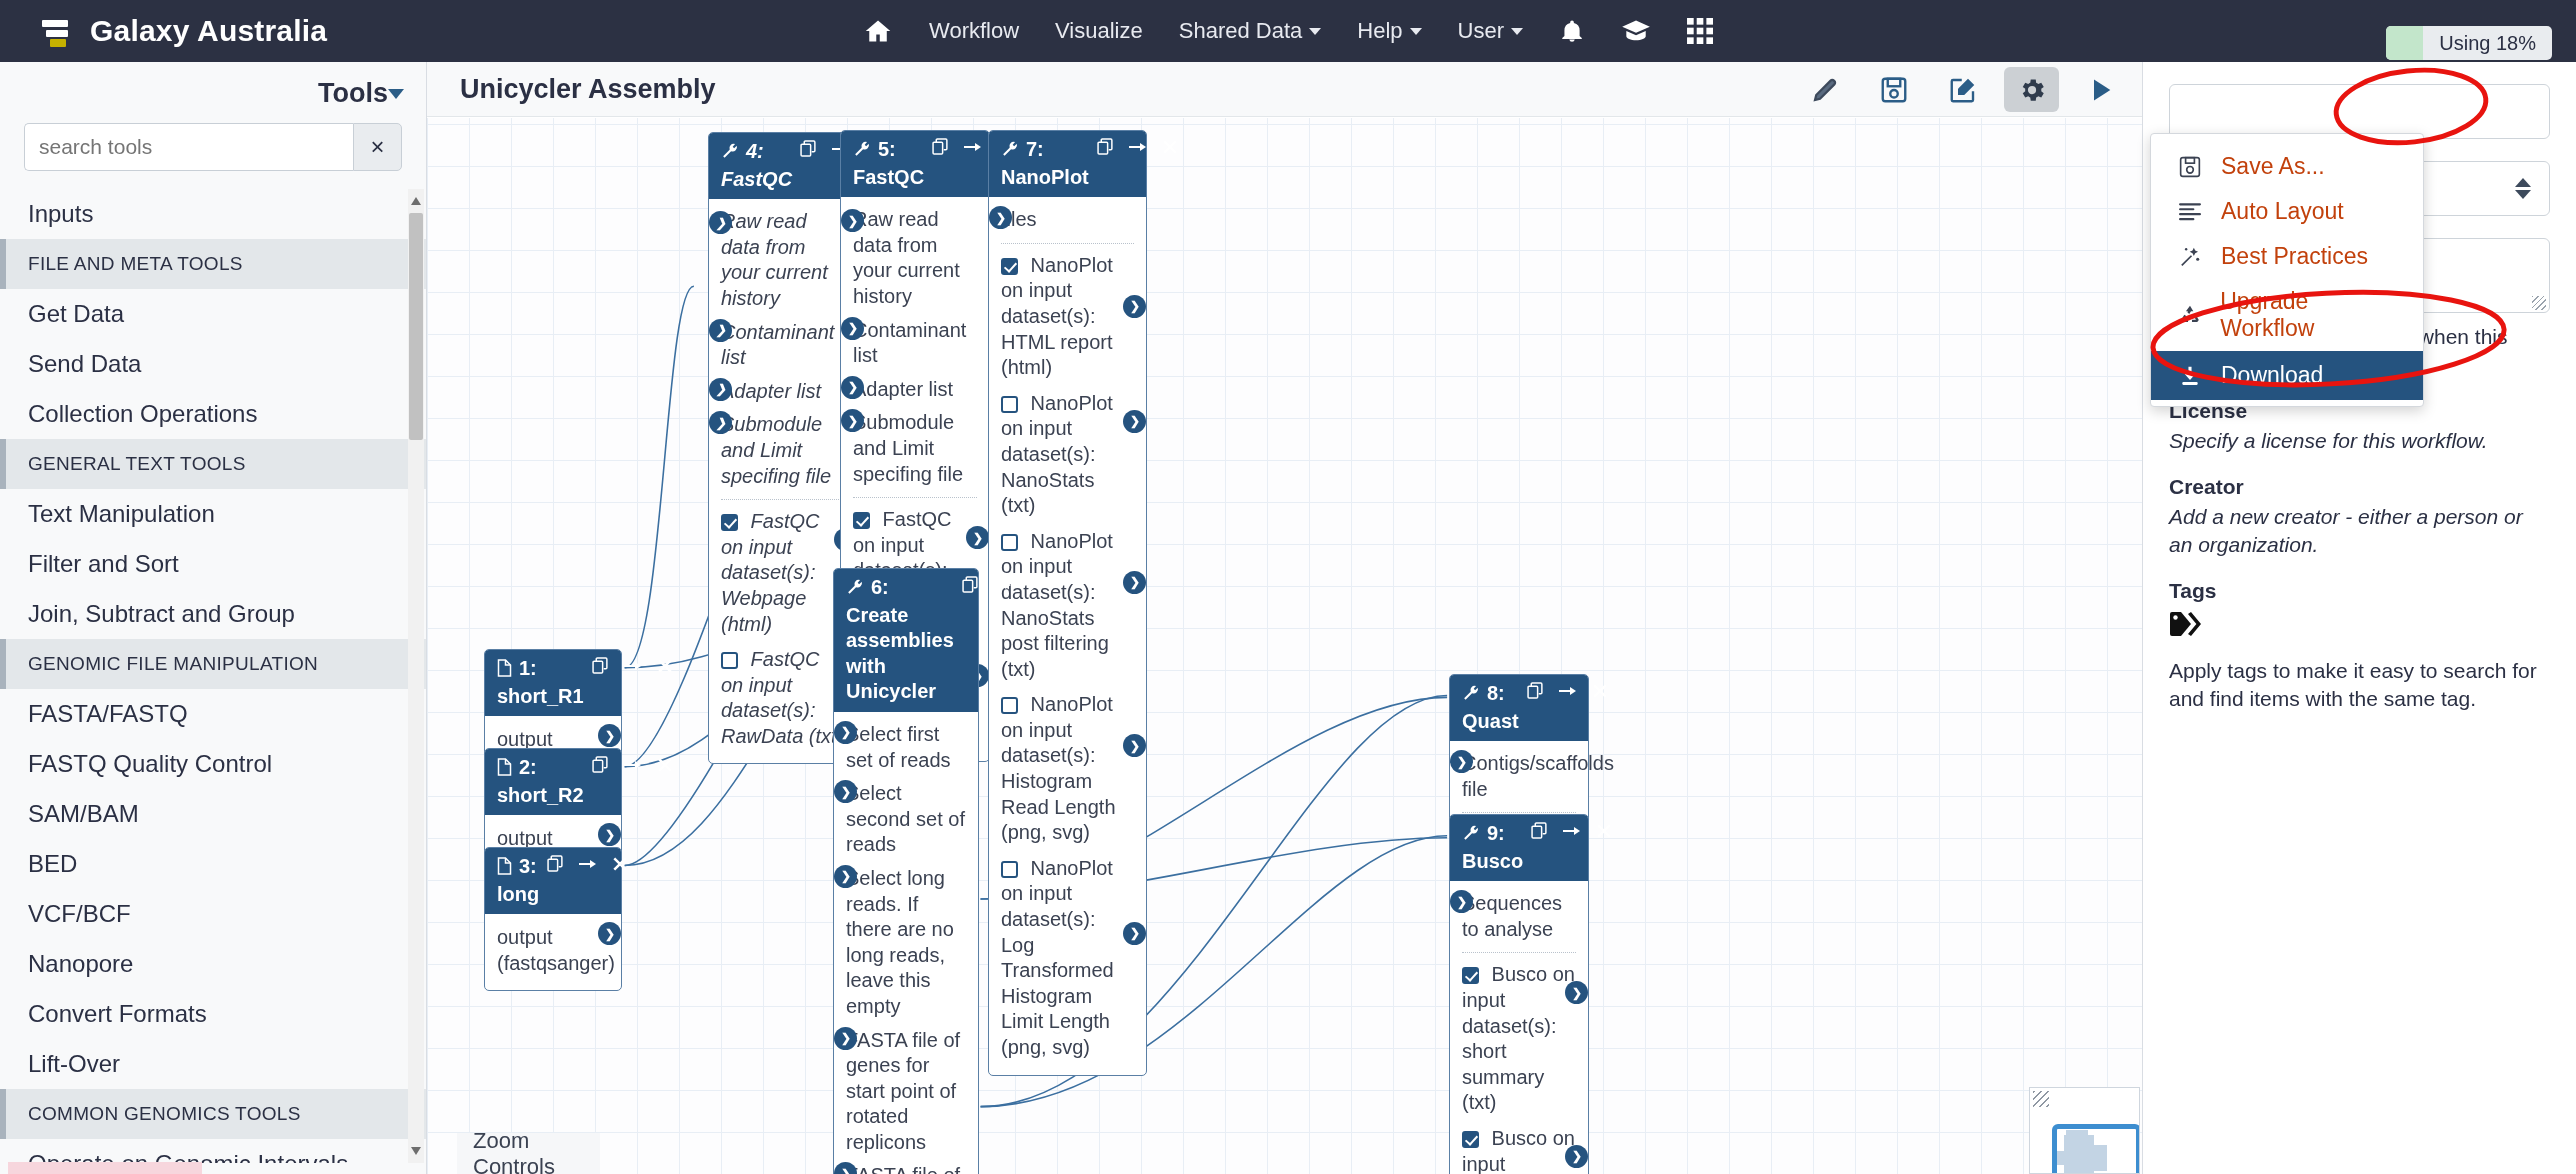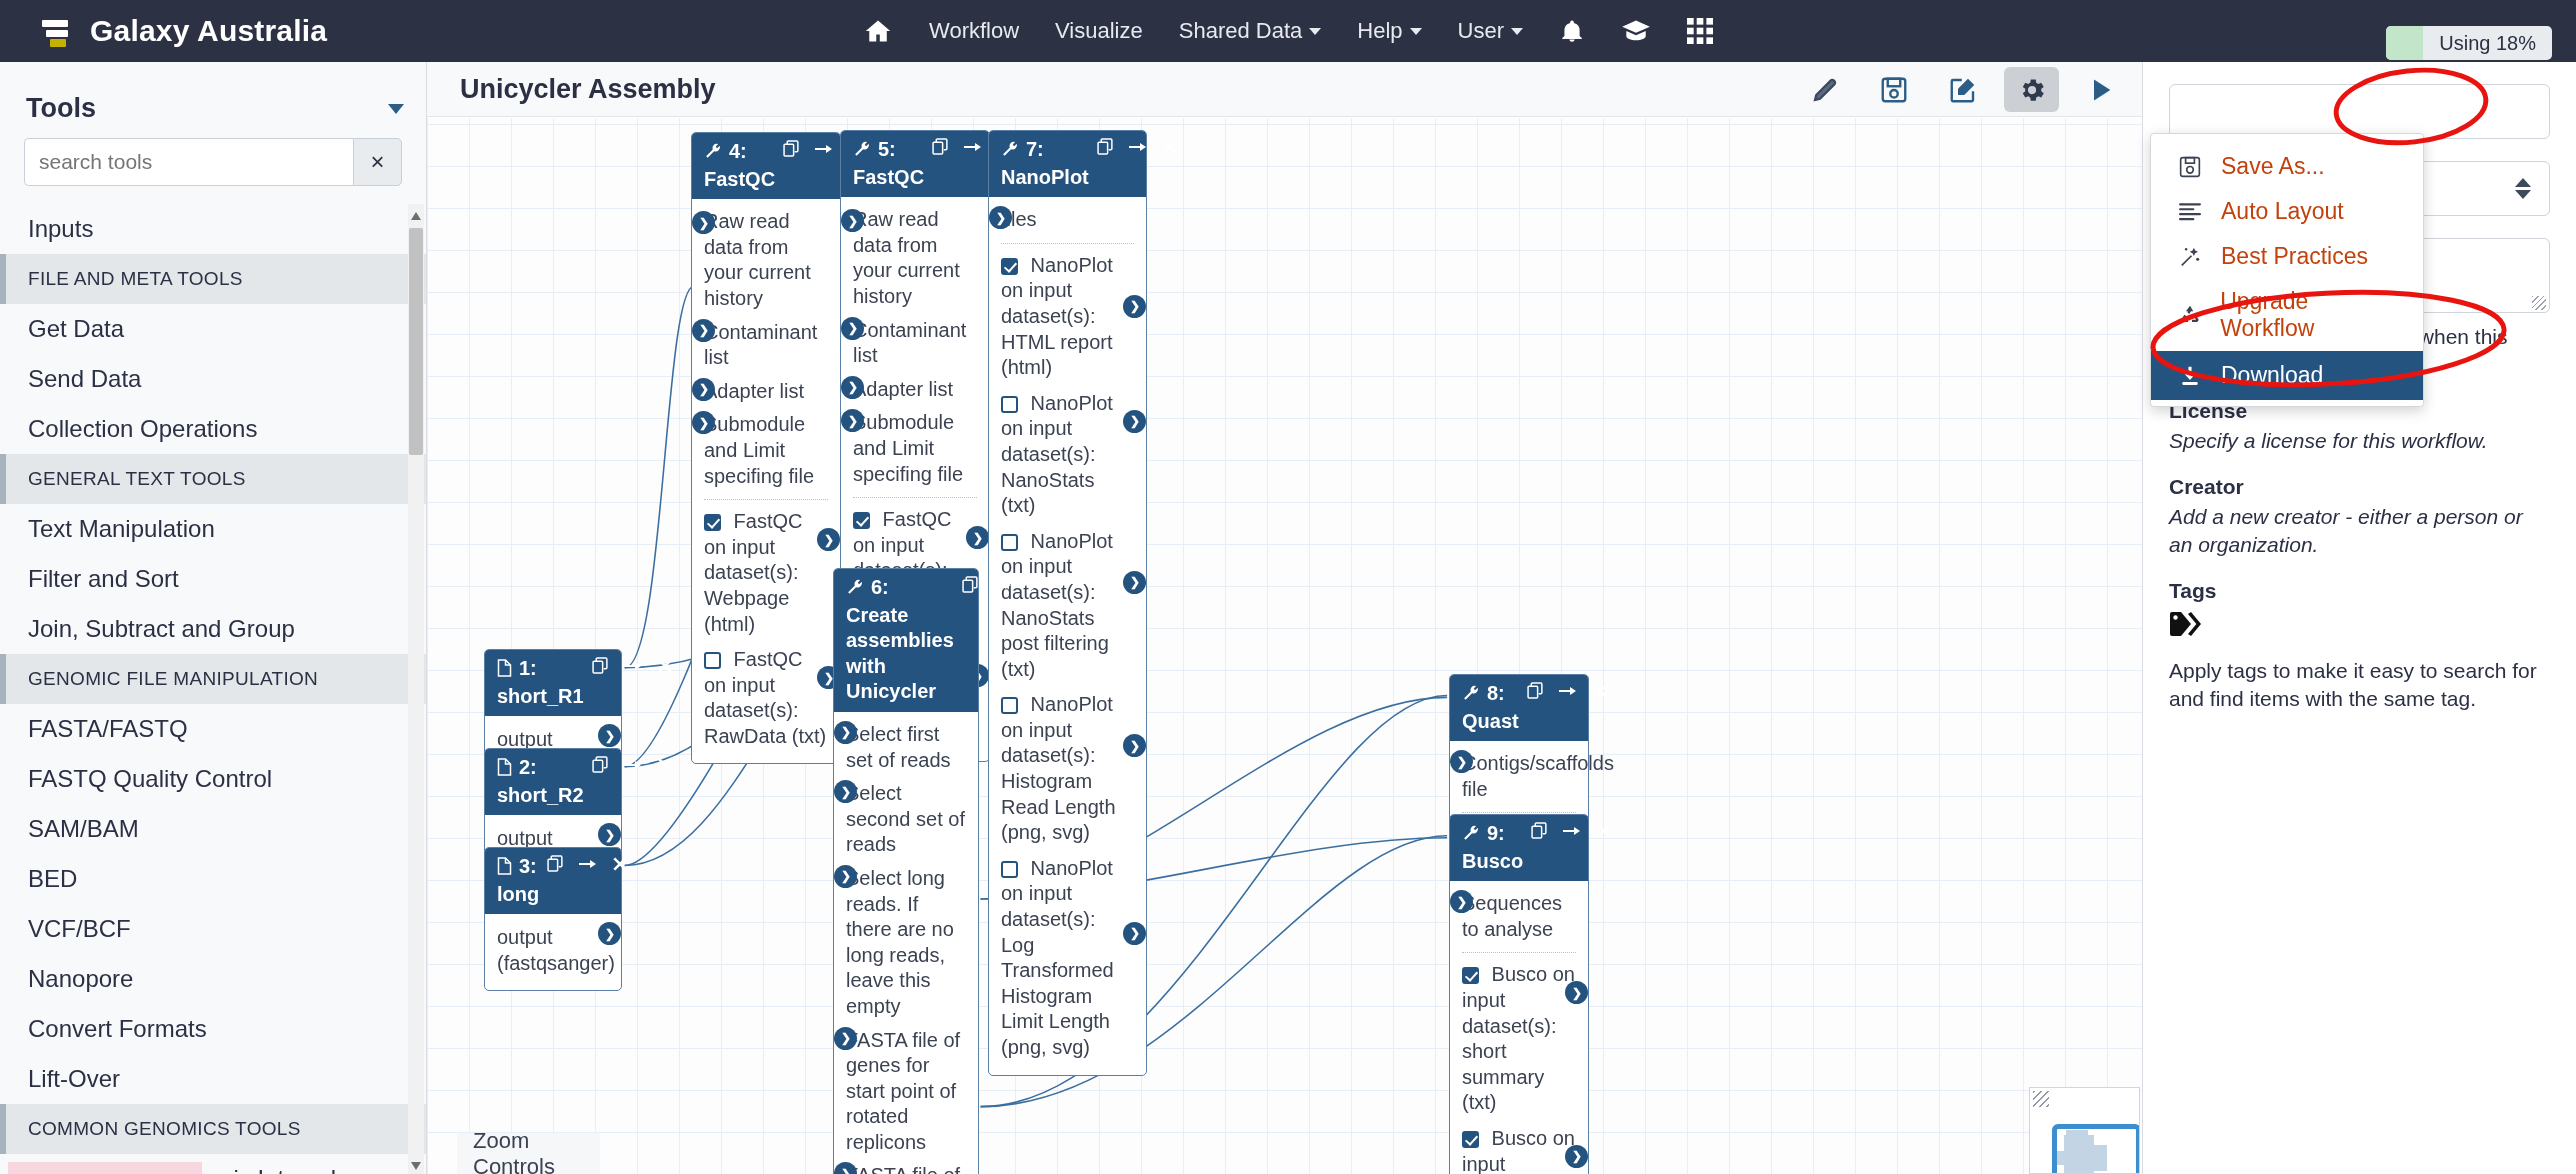--- a/index.html
+++ b/index.html
@@ -43,23 +43,22 @@
   .quota-fill { width:37px; height:100%; background:#c3e6cb; }
   .quota-text { flex:1; text-align:center; font-size:20px; color:#2b3044; padding:0 16px; }
 
   
   .toolpanel {
     position:absolute; left:0; top:62px; width:427px; height:1112px;
     background:#f8f9fa; border-right:1px solid #d9dde3;
     z-index:20;
   }
   .toolpanel-head {
-    display:flex; align-items:center; justify-content:space-between;
+    display:flex; align-items:center; justify-content:flex-end;
     padding:16px 22px 10px 26px;
-    margin-top:15px;
   }
   .toolpanel-title { font-size:27px; font-weight:bold; color:#2b3044; }
   .panel-caret { width:0;height:0;border-left:8px solid transparent;border-right:8px solid transparent;border-top:10px solid #2b5d87; }
   .search-row { display:flex; margin:4px 24px 18px 24px; }
   .search-input {
     flex:1; height:48px; border:1px solid #c8cfd6; border-right:none;
     border-radius:5px 0 0 5px; padding:0 14px; font-size:21px;
     color:#4a4f5c; background:#fff; font-family:"Liberation Sans",sans-serif;
   }
   .search-clear {
@@ -362,21 +361,21 @@
 
       <path d="M560 1000 C 760 1000, 900 584, 1032 584"></path>
 
       <path d="M560 1000 C 760 1000, 900 726, 1032 726"></path>
 
       <path d="M560 790 C 700 790, 880 586, 1032 586"></path>
       <path d="M560 790 C 700 790, 880 728, 1032 728"></path>
     </g>
   </svg>
 
-  <div class="node" style="left:264px; top:14px; width:150px;">
+  <div class="node" style="left:281px; top:14px; width:150px;font-style:italic;">
     <div class="node-head">
       <span class="ttl"><span style="margin-right: 7px; display: inline-block; vertical-align: -2px;"><svg width="18" height="18" viewBox="0 0 20 20" fill="#fff">
               <path d="M17.5 4.2a4.8 4.8 0 0 1-6.3 6L4 17.4 2.4 15.8l7.2-7.2a4.8 4.8 0 0 1 6-6.3L13 5.3l1.6 1.6 2.9-2.7z"></path>
             </svg></span>4: FastQC</span>
       <span class="hicons">
         <span class="hicon">
             <svg width="17" height="17" viewBox="0 0 16 16" fill="none" stroke="#fff" stroke-width="1.4">
               <rect x="1" y="4" width="9" height="11" rx="1"></rect>
               <path d="M4 4V2a1 1 0 0 1 1-1h8a1 1 0 0 1 1 1v8a1 1 0 0 1-1 1h-2"></path>
             </svg>

